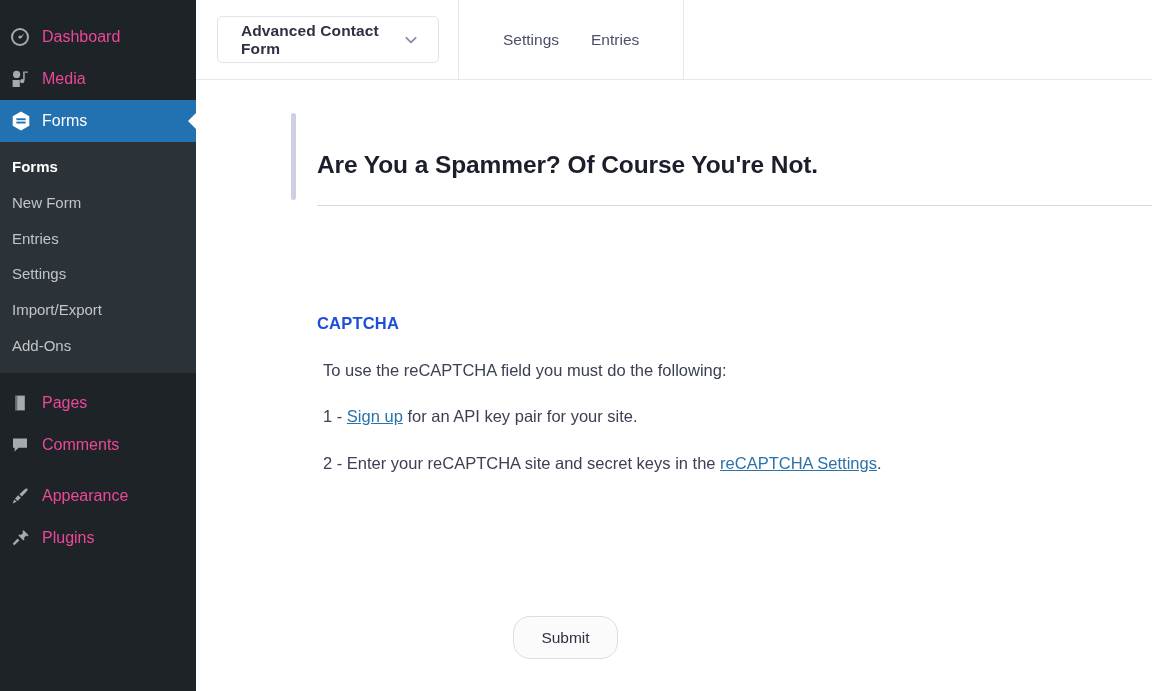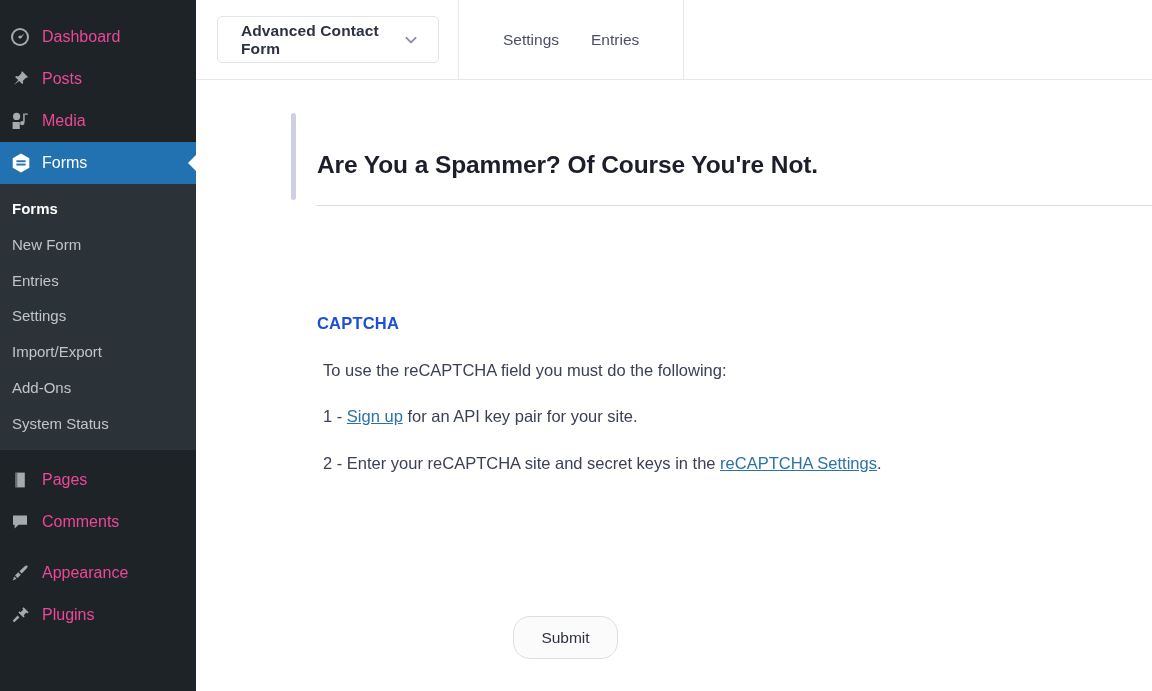--- a/index.html
+++ b/index.html
@@ -237,28 +237,20 @@
         <svg width="20" height="20" viewBox="0 0 20 20" fill="currentColor">
             <circle cx="10" cy="10" r="9"></circle>
             <circle cx="10" cy="10" r="7" fill="#1d2327"></circle>
             <path d="M10 10 L14.5 6.2 L11.3 11z" fill="currentColor"></path>
             <circle cx="10" cy="10" r="1.6" fill="currentColor"></circle>
           </svg>
       </span>
       <span class="mi-label">Dashboard</span>
     </div>
 
-    <div class="menu-item">
-      <span class="mi-icon">
-        <svg width="20" height="20" viewBox="0 0 20 20" fill="currentColor">
-            <path d="M12.2 2.3l-1.1 1.1 0.6 0.6-3.4 3.4-2.2-0.4-1 1 3.1 3.1-4.1 5 5-4.1 3.1 3.1 1-1-0.4-2.2 3.4-3.4 0.6 0.6 1.1-1.1z"></path>
-          </svg>
-      </span>
-      <span class="mi-label">Posts</span>
-    </div>
 
     <div class="menu-item">
       <span class="mi-icon">
         <svg width="20" height="20" viewBox="0 0 20 20" fill="currentColor">
             <circle cx="6.6" cy="5.4" r="3.6"></circle>
             <path d="M2.6 11h7.2v7H2.6z"></path>
             <path d="M13.2 2.4h1.5v9.2h-1.5z"></path>
             <circle cx="12.2" cy="12.2" r="2.1"></circle>
             <path d="M14.7 2.4h3.1v1.4h-3.1z"></path>
           </svg>
@@ -277,21 +269,20 @@
       <span class="mi-label">Forms</span>
     </div>
 
     <div id="submenu">
       <a class="submenu-item current">Forms</a>
       <a class="submenu-item">New Form</a>
       <a class="submenu-item">Entries</a>
       <a class="submenu-item">Settings</a>
       <a class="submenu-item">Import/Export</a>
       <a class="submenu-item">Add-Ons</a>
-      <a class="submenu-item">System Status</a>
     </div>
 
     <div class="menu-sep"></div>
 
     <div class="menu-item">
       <span class="mi-icon">
         <svg width="20" height="20" viewBox="0 0 20 20" fill="currentColor">
             <path d="M5.2 2.6h9.6v14.8H5.2z"></path>
             <path d="M5.2 2.6h2.1v14.8H5.2z" fill="#1d2327" opacity=".45"></path>
           </svg>

